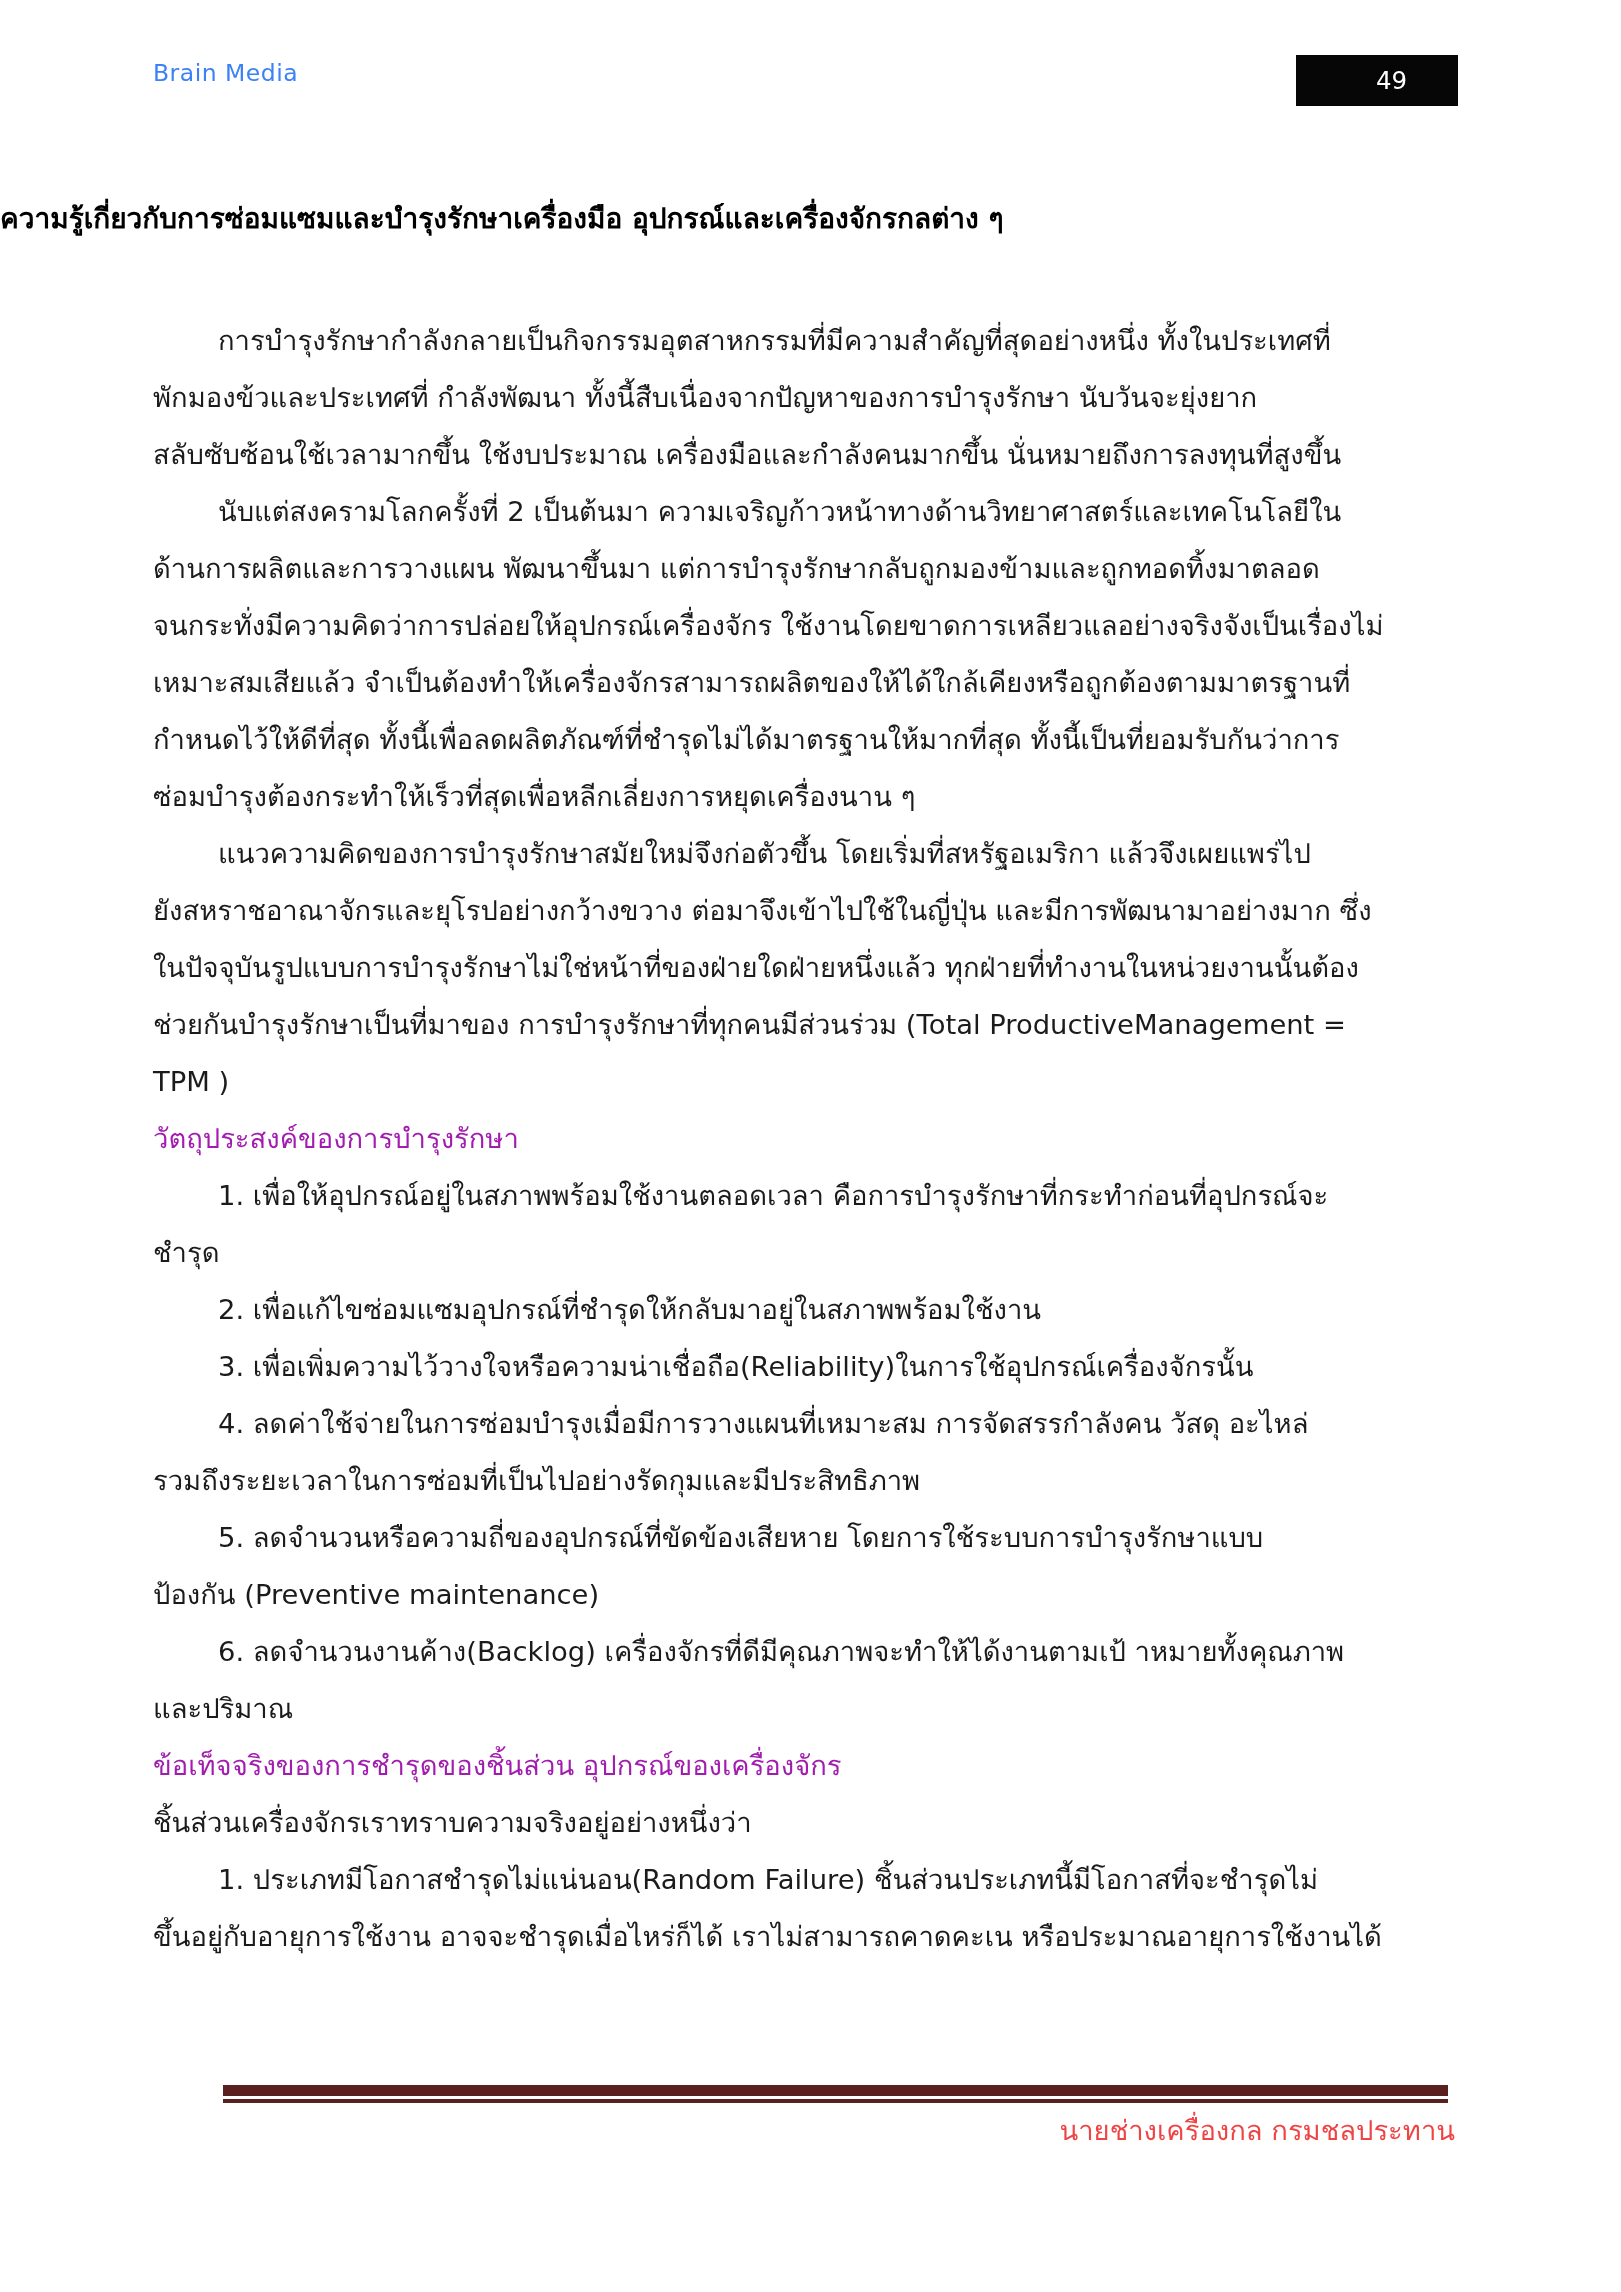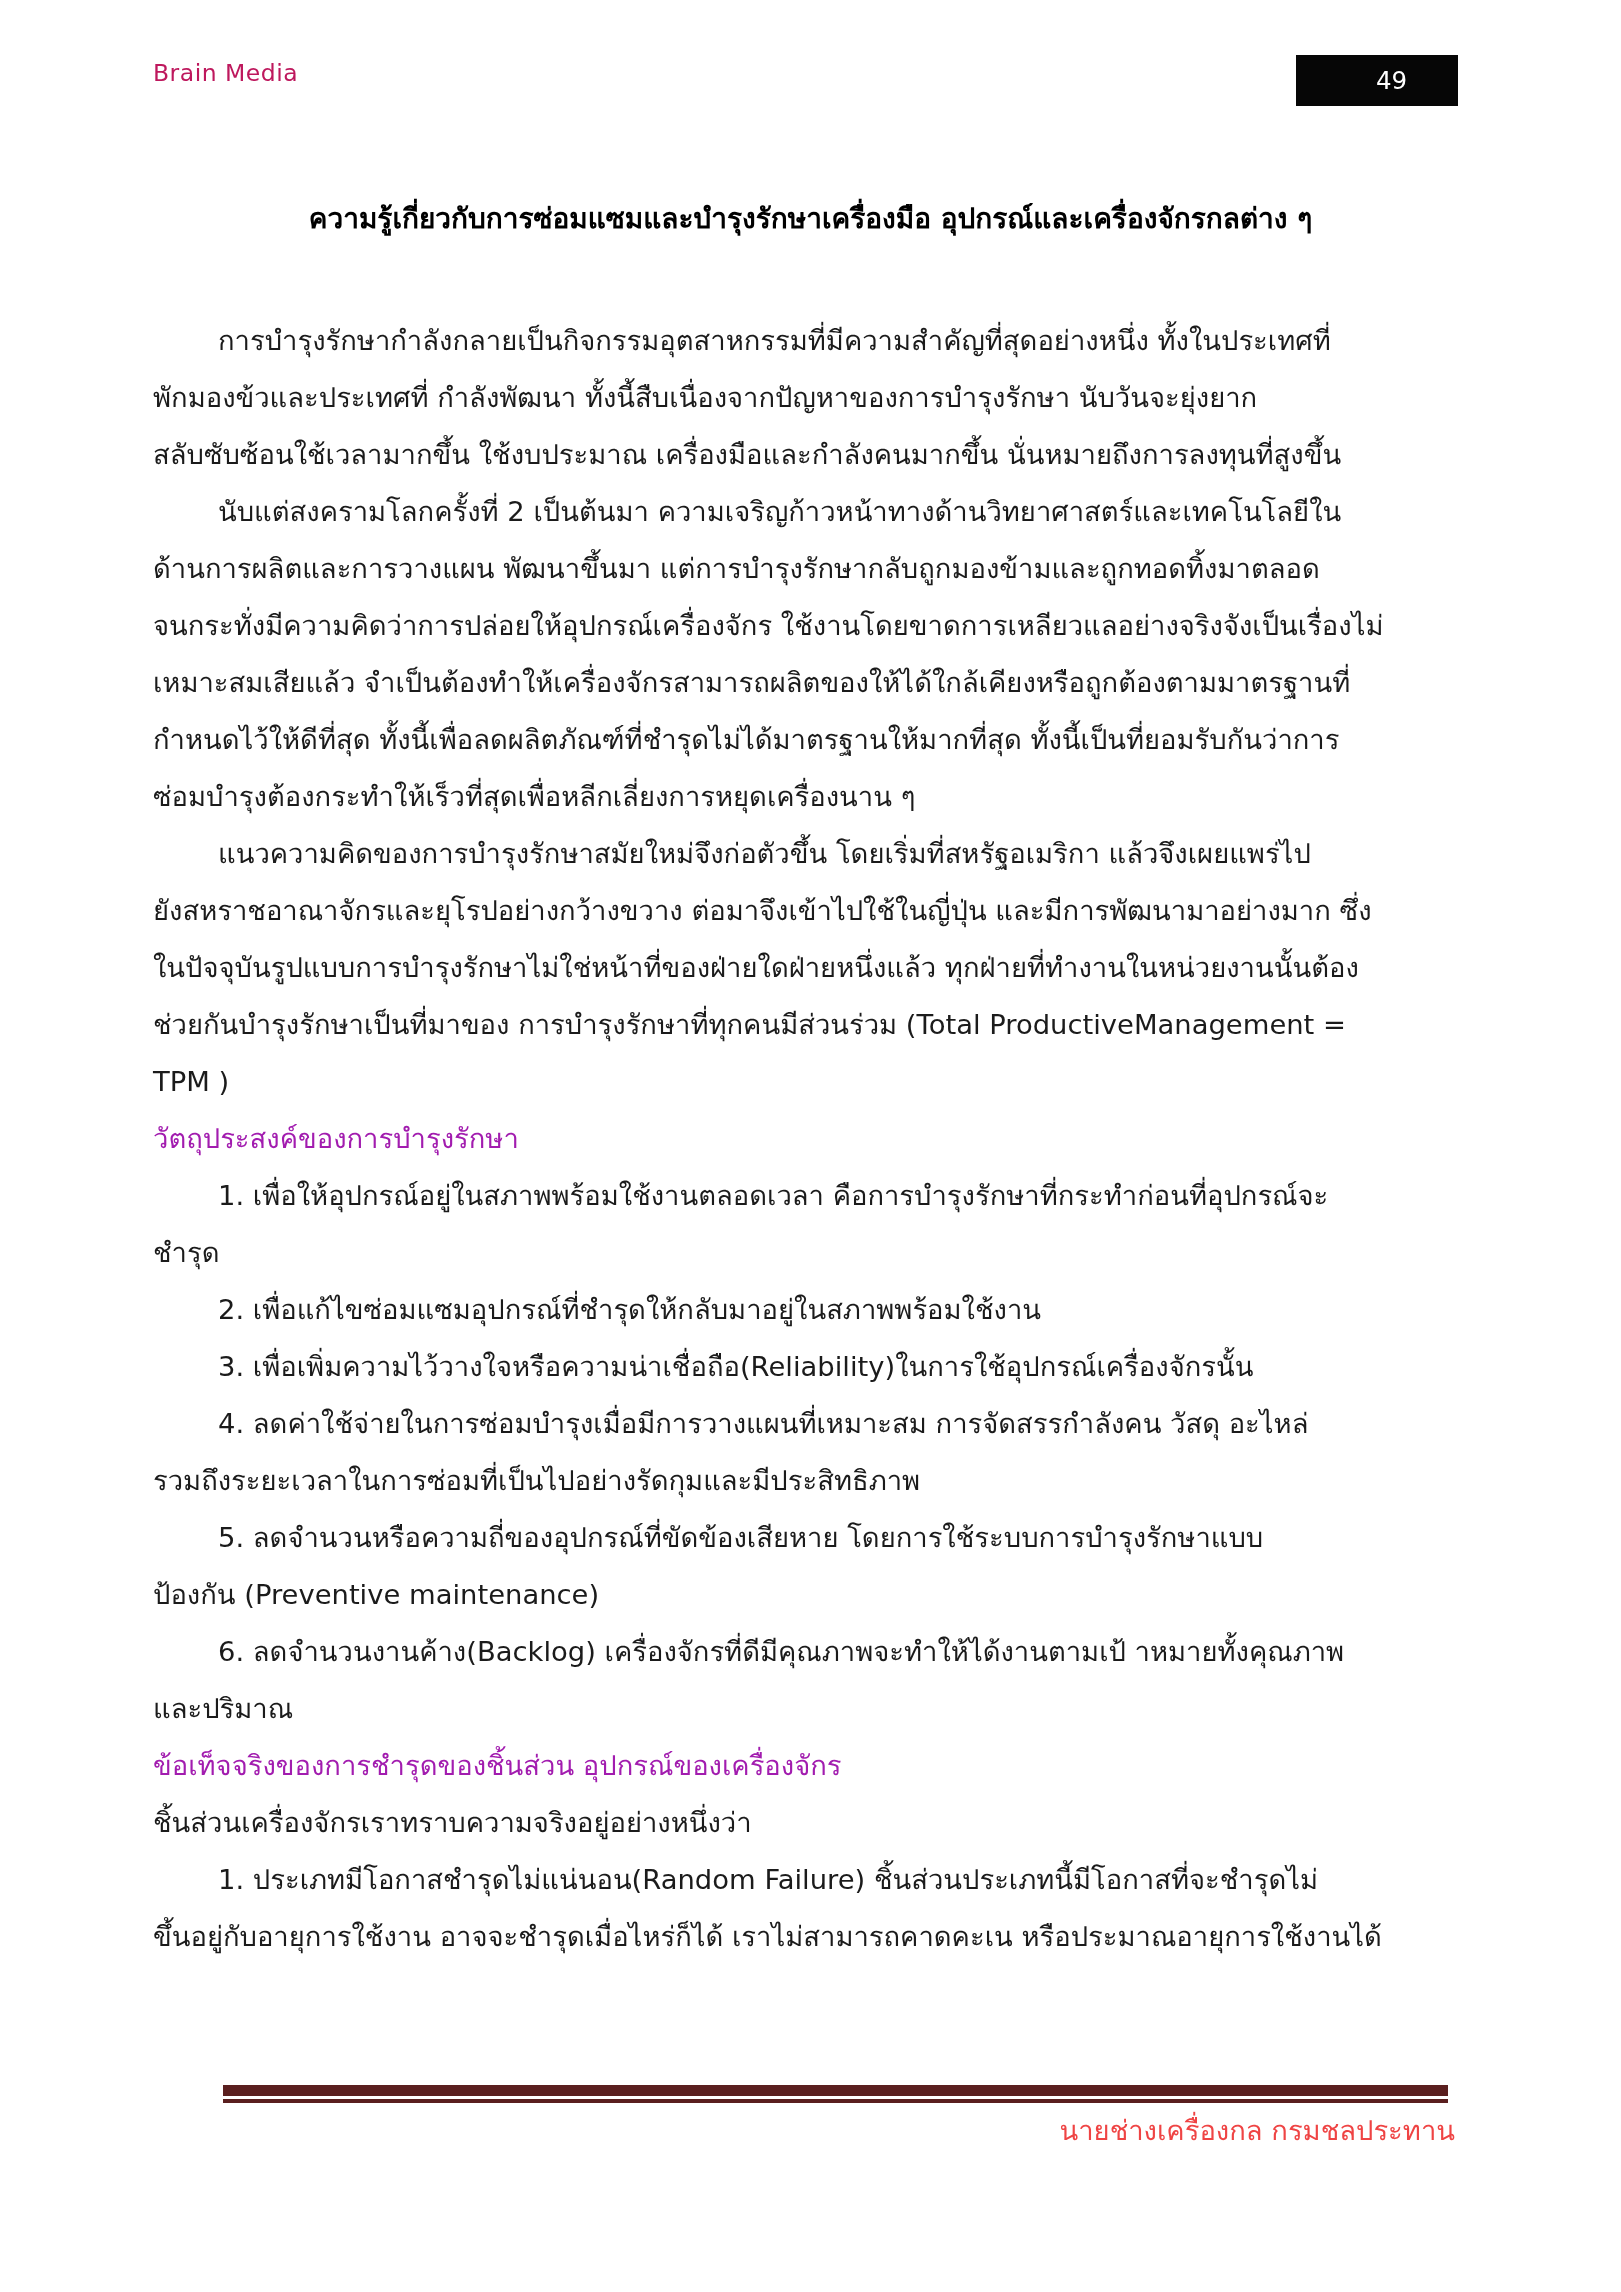--- a/index.html
+++ b/index.html
@@ -16,41 +16,40 @@
     font-family: "DejaVu Sans", "Liberation Sans", sans-serif;
     color: #1b1b1b;
     overflow: hidden;
   }
   .brand {
     position: absolute;
     left: 153px;
     top: 59px;
     font-size: 23.5px;
     letter-spacing: 0.5px;
-    color: #be185d;
+    color: #3b82f6;
   }
   .page-badge {
     position: absolute;
     left: 1296px;
     top: 55px;
     width: 133px;
     height: 51px;
     background: #060606;
     color: #ffffff;
     font-size: 24.5px;
     display: flex;
     align-items: center;
     justify-content: center;
   }
   .doc-title {
     position: absolute;
     left: 0;
     right: 0;
     top: 196px;
-    text-align: center;
     font-size: 28px;
     font-weight: bold;
     color: #000000;
   }
   .body-text {
     position: absolute;
     left: 153px;
     top: 312px;
     width: 1321px;
     font-size: 27.4px;

